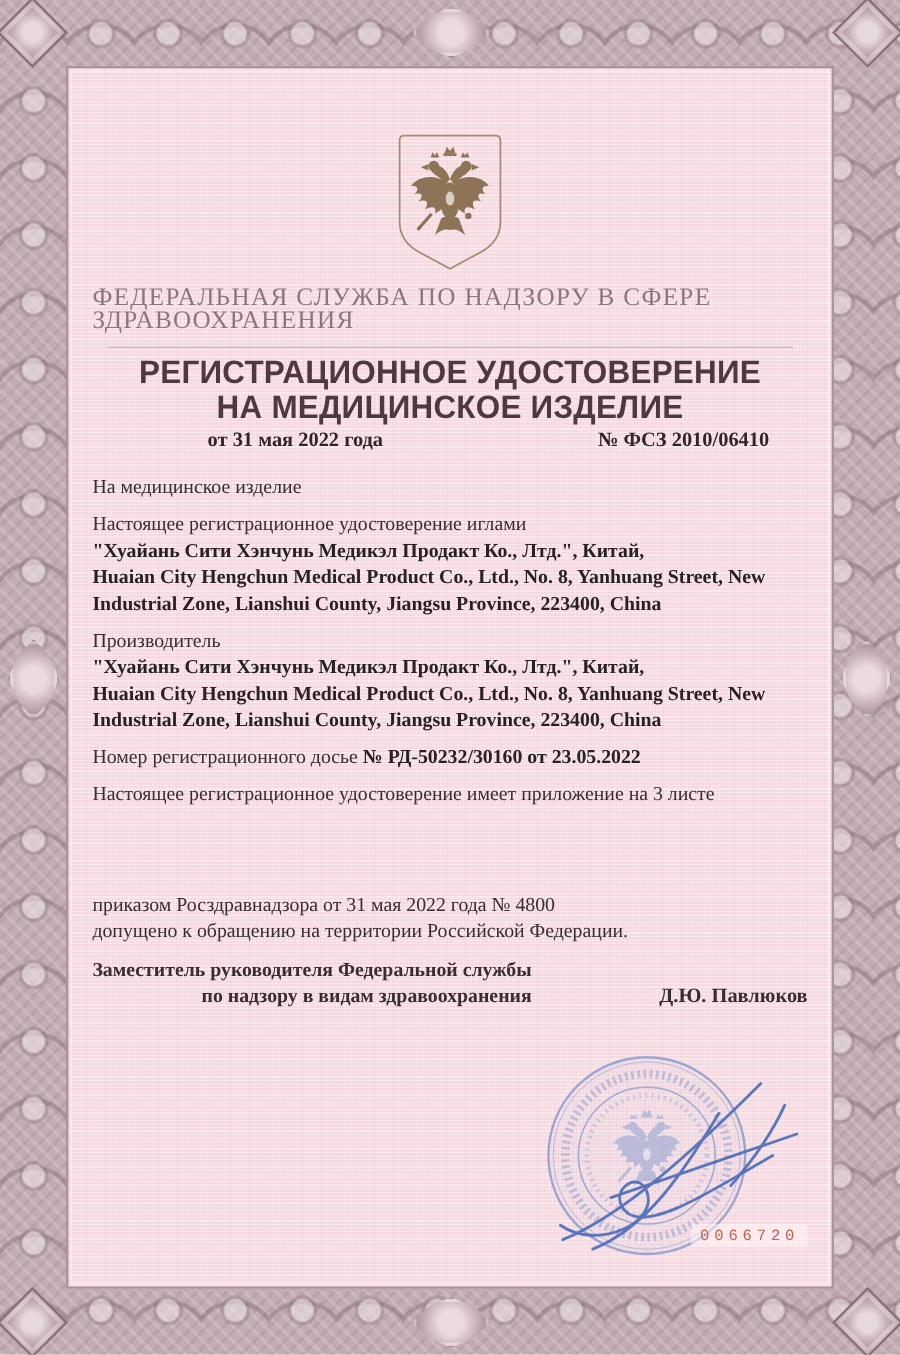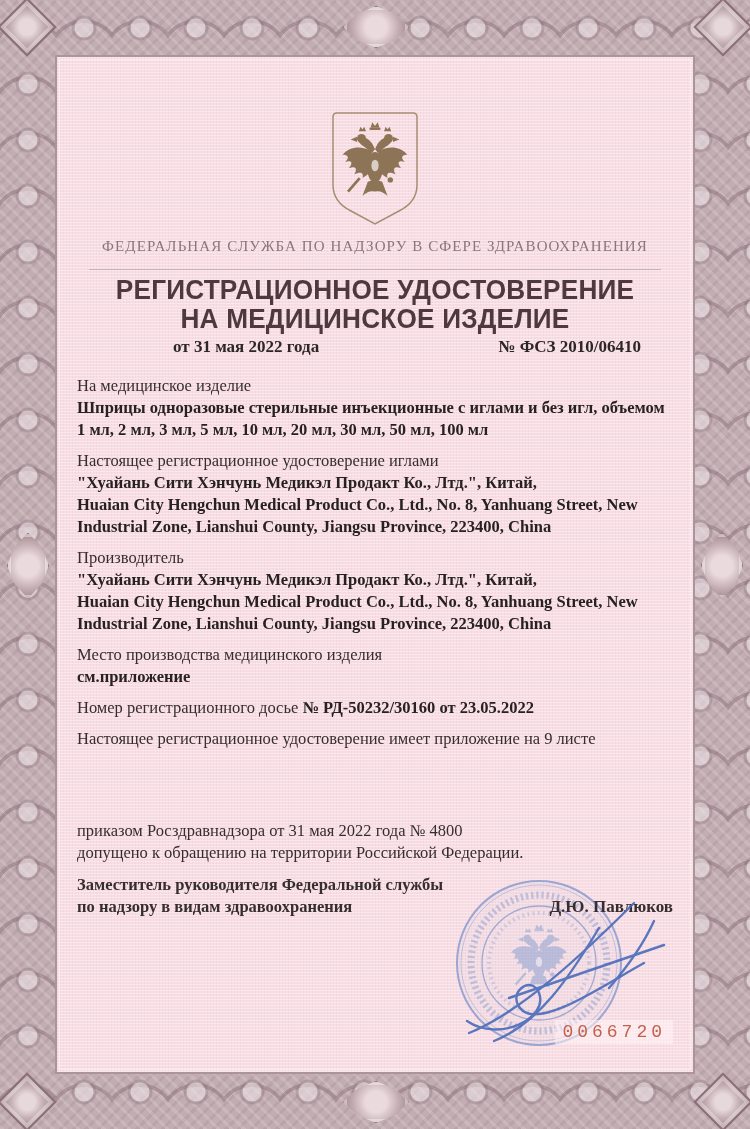--- a/index.html
+++ b/index.html
@@ -37,38 +37,38 @@
     position:absolute;top:55px;left:55px;right:55px;bottom:55px;box-sizing:border-box;
     background-color:#f8dee4;
     background-image:
       repeating-linear-gradient(0deg, rgba(255,255,255,.35) 0 1px, rgba(0,0,0,0) 1px 3px),
       repeating-linear-gradient(90deg, rgba(236,196,206,.30) 0 1px, rgba(0,0,0,0) 1px 3px);
     border:2px solid #ad939b;outline:1px solid rgba(255,255,255,.45);outline-offset:-5px;
     padding:0 20px;color:#352d2f;
   }
 
   .emblem-wrap{margin-top:50px;text-align:center;}
-  .agency{margin-top:4px;text-align:center;color:#8a767d;font-size:15px;line-height:19px;letter-spacing:1.1px;}
+  .agency{margin-top:4px;color:#8a767d;font-size:21px;line-height:19px;letter-spacing:1.1px;}
   .rule{border:none;border-top:1px solid #c9b2b8;margin:13px 12px 6px 12px;}
   .cert-title{text-align:center;color:#4e3a3e;font-family:"Liberation Sans",sans-serif;
     font-weight:bold;font-size:27px;line-height:29px;letter-spacing:.2px;transform:scaleX(.97);}
   .reg-line{display:flex;justify-content:space-between;width:468px;margin:3px 0 0 96px;
     font-weight:bold;font-size:17px;color:#2c2628;text-align:center;}
   .body-text{margin-top:18px;font-size:16.5px;line-height:22px;}
   .body-text p{margin:0 0 9px 0;}
   .body-text b{color:#272123;}
   .footer-block{position:relative;z-index:2;margin-top:70px;font-size:16.5px;line-height:22px;}
-  .signer{display:flex;justify-content:space-between;align-items:flex-end;margin-top:10px;font-weight:bold;}
+  .signer{display:flex;justify-content:space-between;align-items:flex-end;margin-top:10px;font-weight:bold;text-align:right;}
   .signer-name{font-size:17px;white-space:nowrap;}
 
   .stamp{position:absolute;left:396px;top:820px;z-index:1;}
   .signature{position:absolute;left:392px;top:826px;z-index:3;}
   .serial{
     position:absolute;right:20px;top:963px;z-index:2;
-    font-family:"Liberation Mono",monospace;font-size:18px;letter-spacing:4px;
+    font-family:"Liberation Mono",monospace;font-size:13px;letter-spacing:4px;
     color:#c5604b;background:rgba(255,244,246,.55);padding:2px 7px;
   }
 </style>
 </head>
 <body>
 
 <svg width="0" height="0" style="position:absolute">
   <symbol id="dbl-eagle" viewBox="0 0 100 100">
     <path d="M45 8 l2 -6 3 4 3 -4 2 6 z"></path>
       <rect x="44" y="8" width="12" height="2.5"></rect>
@@ -121,41 +121,36 @@
     </div>
 
     <div class="reg-line">
       <span>от 31 мая 2022 года</span>
       <span>№  ФСЗ 2010/06410</span>
     </div>
 
     <div class="body-text">
       <p>
         <span>На медицинское изделие</span><br>
-        <b>Шприцы одноразовые стерильные инъекционные с иглами и без игл, объемом 1 мл, 2 мл, 3 мл, 5 мл, 10 мл, 20 мл, 30 мл, 50 мл, 100 мл</b>
       </p>
       <p>
         <span>Настоящее регистрационное удостоверение иглами</span><br>
         <b>"Хуайань Сити Хэнчунь Медикэл Продакт Ко., Лтд.", Китай,</b><br>
         <b>Huaian City Hengchun Medical Product Co., Ltd., No. 8, Yanhuang Street, New Industrial Zone, Lianshui County, Jiangsu Province, 223400, China</b>
       </p>
       <p>
         <span>Производитель</span><br>
         <b>"Хуайань Сити Хэнчунь Медикэл Продакт Ко., Лтд.", Китай,</b><br>
         <b>Huaian City Hengchun Medical Product Co., Ltd., No. 8, Yanhuang Street, New Industrial Zone, Lianshui County, Jiangsu Province, 223400, China</b>
       </p>
       <p>
-        <span>Место производства медицинского изделия</span><br>
-        <b>см.приложение</b>
-      </p>
-      <p>
         <span>Номер регистрационного досье</span>
         <b>№ РД-50232/30160 от 23.05.2022</b>
       </p>
-      <p>Настоящее регистрационное удостоверение имеет приложение на 9 листе</p>
+      <p>Настоящее регистрационное удостоверение имеет приложение на 3 листе</p>
     </div>
 
     <div class="footer-block">
       <div>приказом Росздравнадзора от 31 мая 2022 года № 4800</div>
       <div>допущено к обращению на территории Российской Федерации.</div>
       <div class="signer">
         <div>
           <div>Заместитель руководителя Федеральной службы</div>
           <div>по надзору в видам здравоохранения</div>
         </div>

